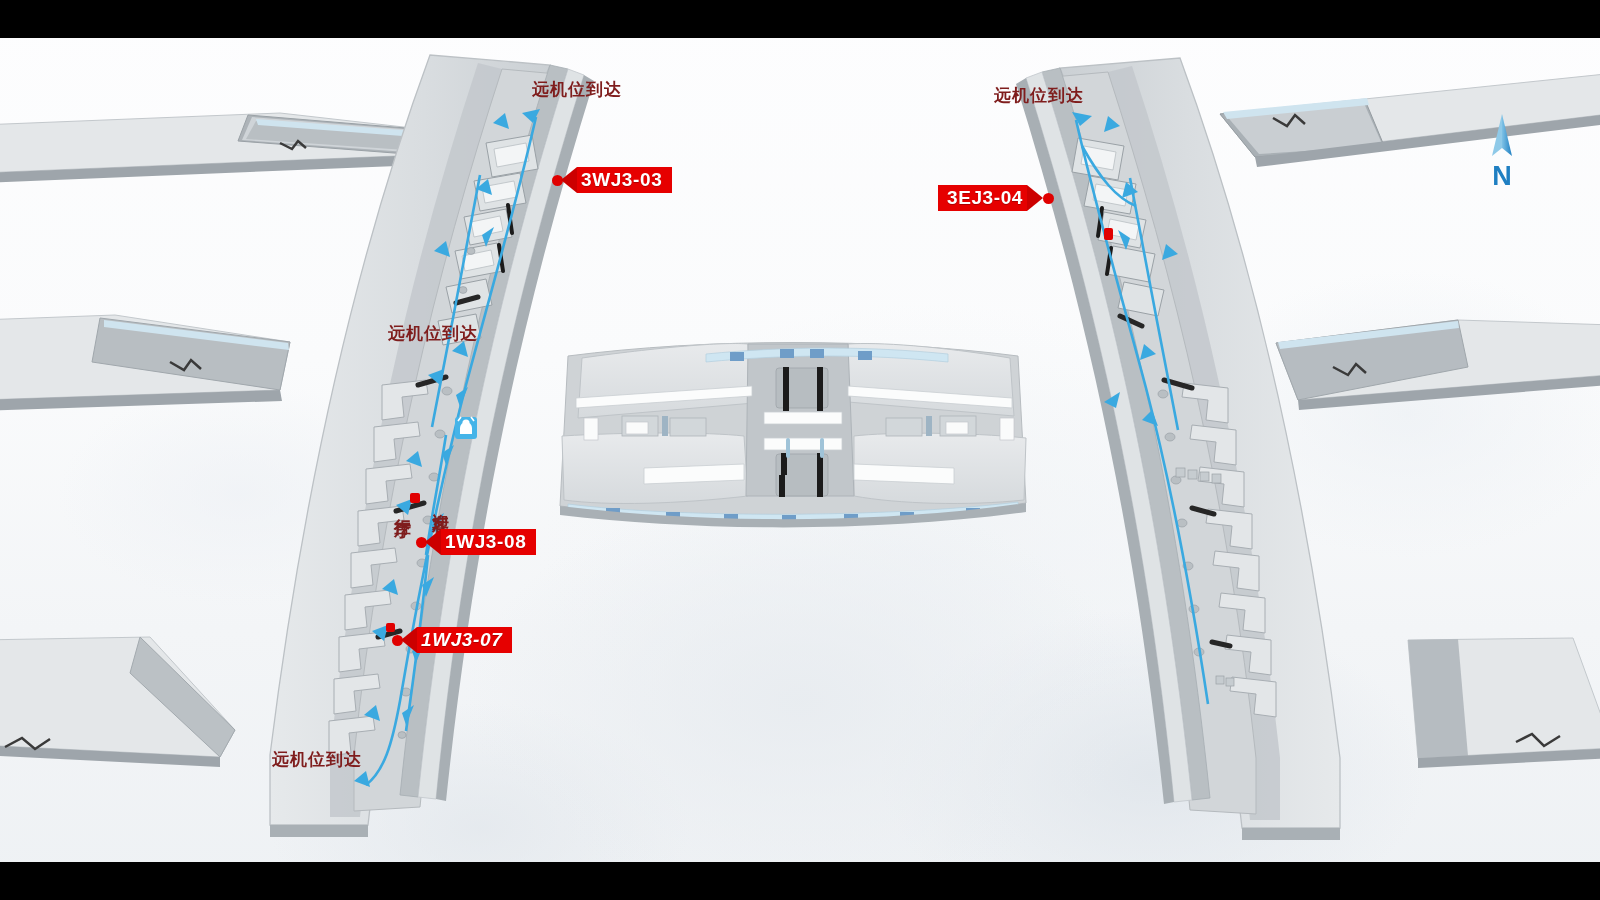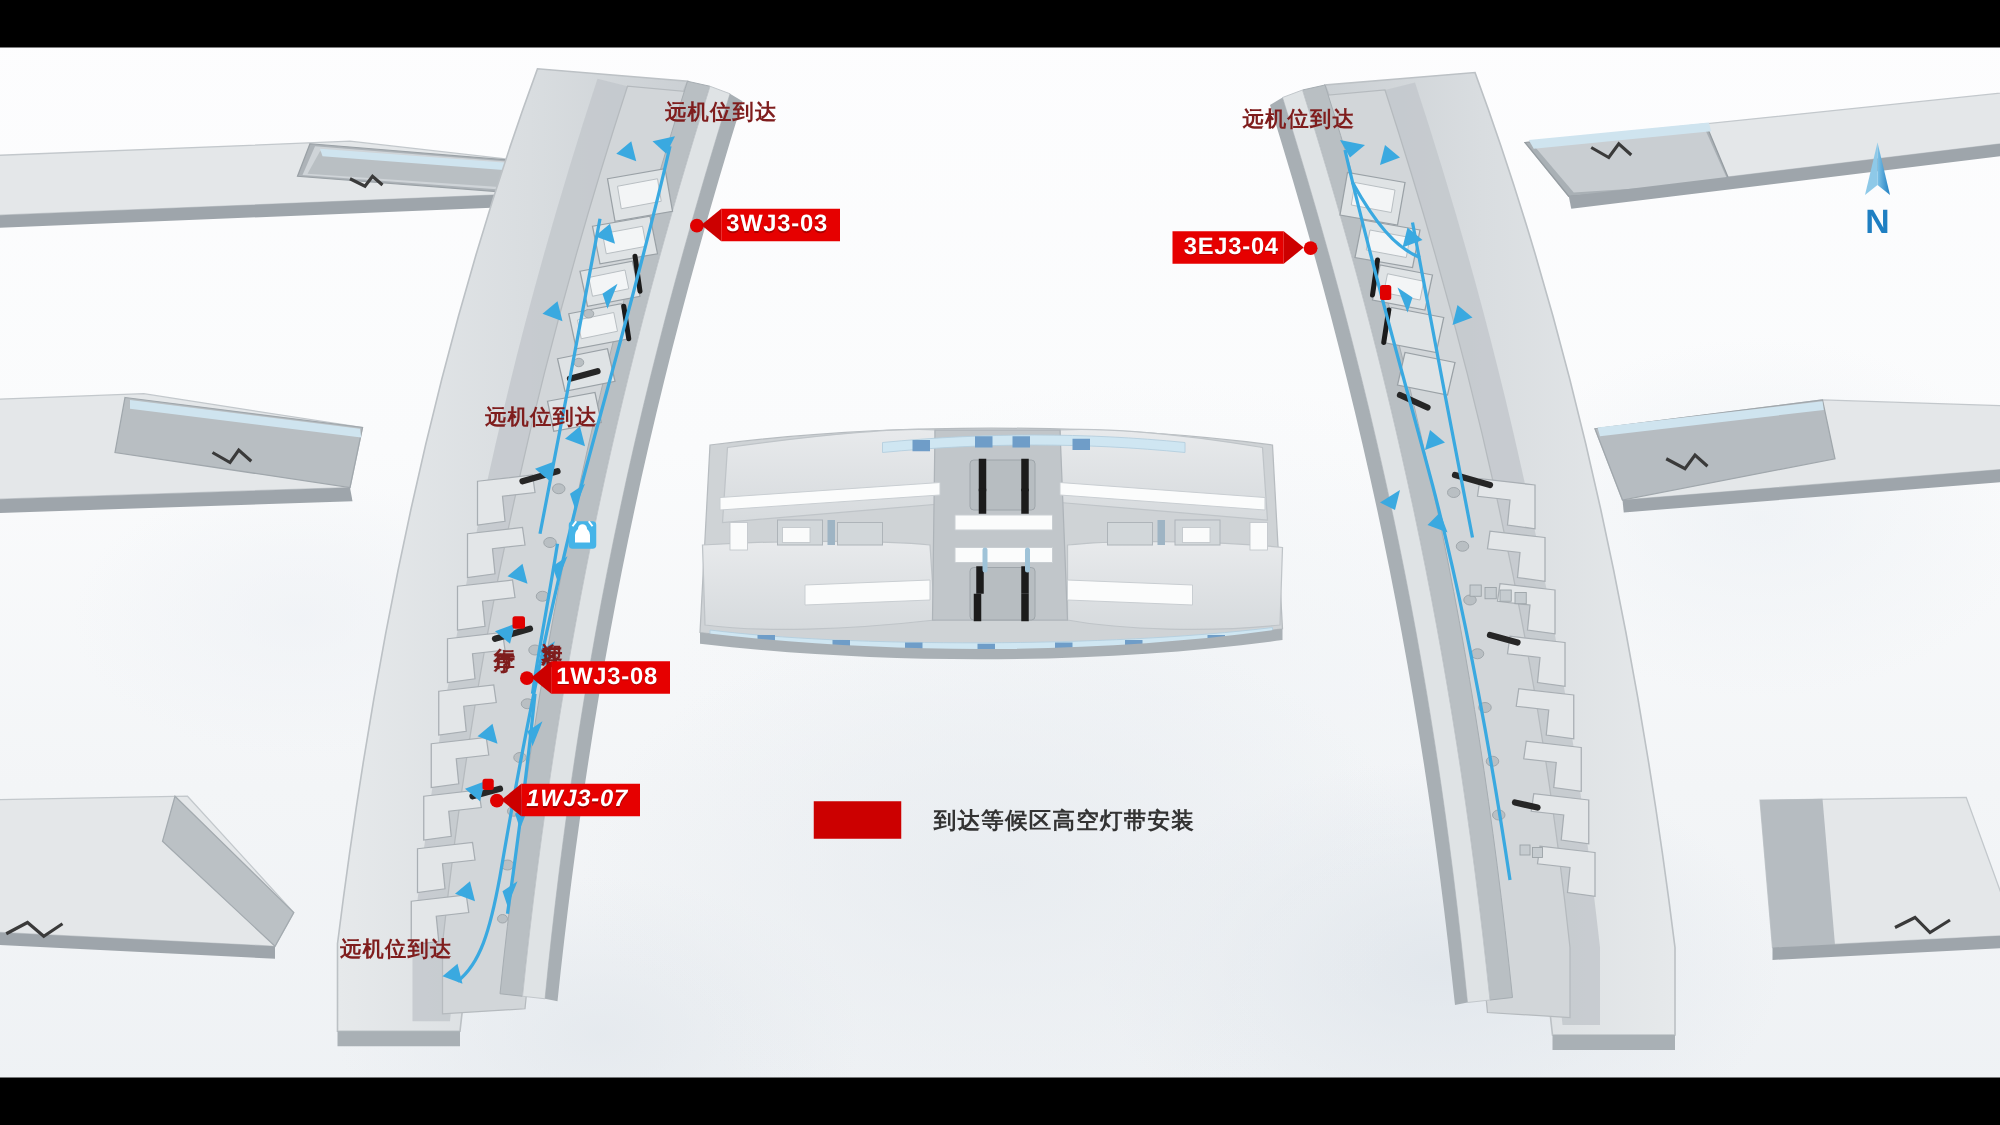--- a/index.html
+++ b/index.html
@@ -443,24 +443,20 @@
     <span class="bar">1WJ3-07</span>
   </div>
 
   <div class="cnlabel" style="left:532px;top:78px;">远机位到达</div>
   <div class="cnlabel" style="left:994px;top:84px;">远机位到达</div>
   <div class="cnlabel" style="left:388px;top:322px;">远机位到达</div>
   <div class="cnlabel" style="left:272px;top:748px;">远机位到达</div>
   <div class="cnlabel vert" style="left:392px;top:505px;">行李厅</div>
   <div class="cnlabel vert" style="left:430px;top:500px;">迎客厅</div>
 
-  <div class="legend">
-    <span class="swatch"></span>
-    <span class="ltext">到达等候区高空灯带安装</span>
-  </div>
 
   <div class="north">
     <svg width="40" height="48" viewBox="0 0 40 48">
       <defs>
         <linearGradient id="gN1" x1="0" y1="0" x2="1" y2="0">
           <stop offset="0" stop-color="#7fc2e6"></stop>
             <stop offset="1" stop-color="#1f7fc2"></stop>
         </linearGradient>
       </defs>
       <polygon points="20,2 10,44 20,36" fill="#8ec9e8"></polygon>

